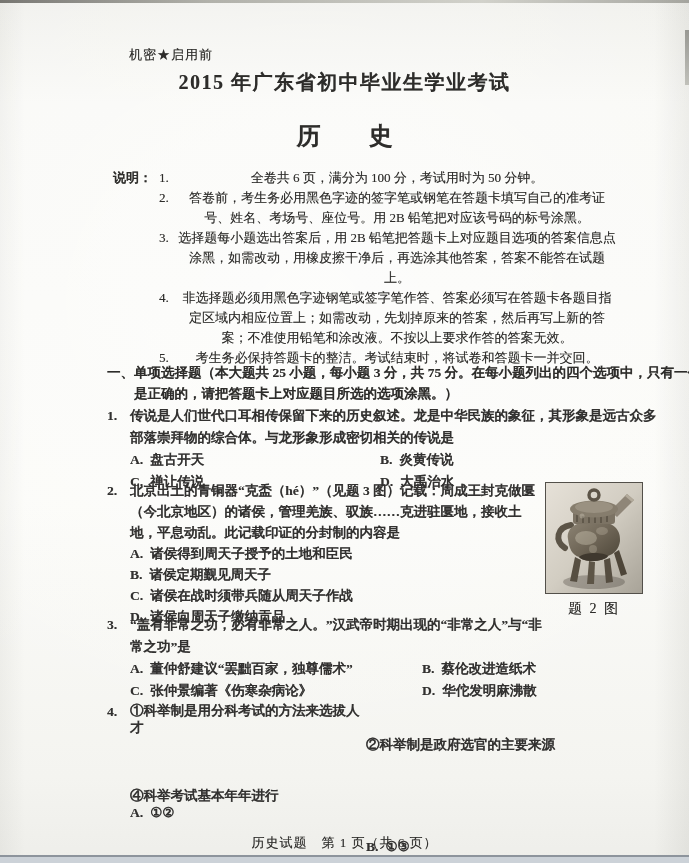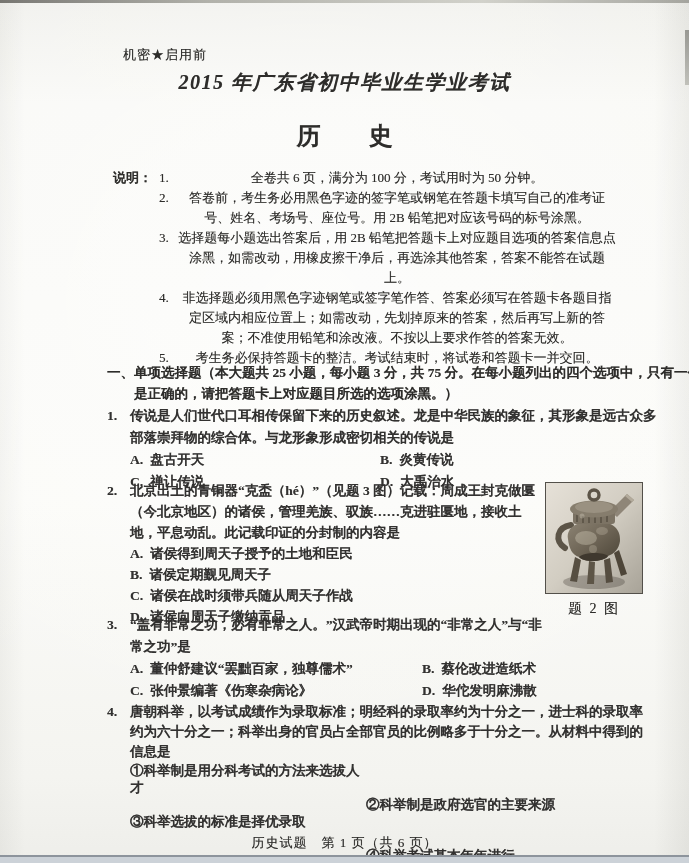--- a/index.html
+++ b/index.html
@@ -24,23 +24,23 @@
     opacity:.75;
   }
   .scan-bottom{
     position:absolute;bottom:0;left:0;width:100%;height:6px;
     background:#ccd2d8;border-top:2px solid #8d949c;
   }
   .edge-mark{
     position:absolute;right:0;top:30px;width:4px;height:55px;
     background:linear-gradient(180deg,#6e6e68,#a9a9a1);opacity:.65;
   }
-  .classification{position:absolute;left:123px;top:46px;font-size:13px;letter-spacing:1px;}
+  .classification{position:absolute;left:129px;top:46px;font-size:13px;letter-spacing:1px;}
   .exam-title{position:absolute;left:0;top:69px;width:100%;text-align:center;
-    font-size:20px;font-weight:bold;letter-spacing:1.5px;font-style:italic;}
+    font-size:20px;font-weight:bold;letter-spacing:1.5px;}
   .subject-title{position:absolute;left:0;top:120px;width:100%;text-align:center;
     font-size:24px;font-weight:bold;letter-spacing:12px;text-indent:12px;}
 
   .instructions{position:absolute;left:113px;top:168px;width:505px;display:flex;
     font-size:13px;line-height:20px;}
   .instr-label{width:46px;flex:none;font-weight:bold;}
   .instr-list{flex:1;}
   .instr-item{display:flex;}
   .instr-num{width:18px;flex:none;}
   .instr-text{width:440px;text-align:center;}
@@ -206,27 +206,25 @@
       <div class="opt-row">
         <span class="opt-cell" style="width:292px"><span class="opt-label">C.</span><span class="opt-text">张仲景编著《伤寒杂病论》</span></span>
         <span class="opt-cell wide"><span class="opt-label">D.</span><span class="opt-text">华佗发明麻沸散</span></span>
       </div>
     </div>
   </div>
 
   <div class="question q4">
     <span class="qnum">4.</span>
     <div class="qbody">
-      <div class="qstem">唐朝科举，以考试成绩作为录取标准；明经科的录取率约为十分之一，进士科的录取率约为六十分之一；科举出身的官员占全部官员的比例略多于十分之一。从材料中得到的信息是</div>
       <div class="sub-row">
         <span class="sub-cell">①科举制是用分科考试的方法来选拔人才</span>
         <span class="sub-cell wide">②科举制是政府选官的主要来源</span>
       </div>
       <div class="sub-row">
-        <span class="sub-cell">③科举选拔的标准是择优录取</span>
         <span class="sub-cell wide">④科举考试基本年年进行</span>
       </div>
       <div class="opt-row">
         <span class="opt-cell"><span class="opt-label">A.</span><span class="opt-text">①②</span></span>
         <span class="opt-cell wide"><span class="opt-label">B.</span><span class="opt-text">①③</span></span>
       </div>
       <div class="opt-row">
         <span class="opt-cell"><span class="opt-label">C.</span><span class="opt-text">②③</span></span>
         <span class="opt-cell wide"><span class="opt-label">D.</span><span class="opt-text">③④</span></span>
       </div>

